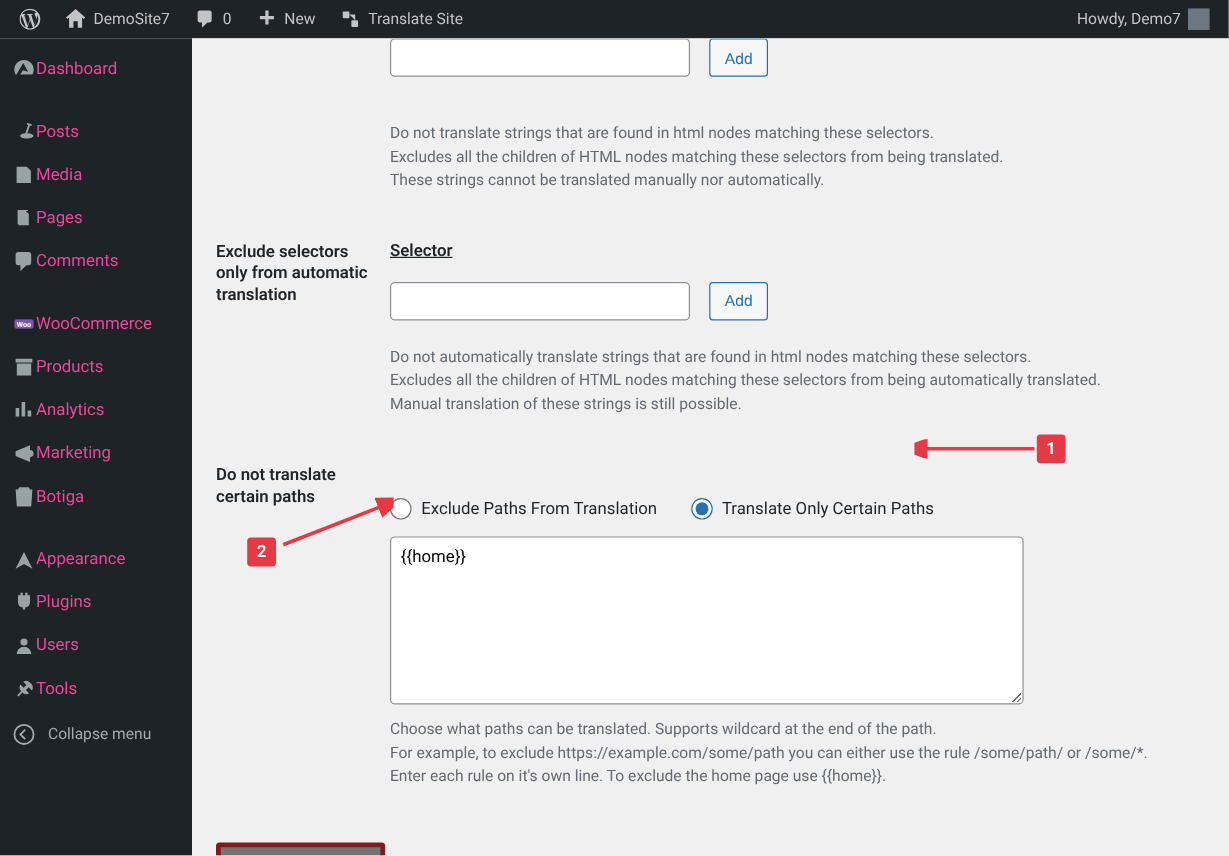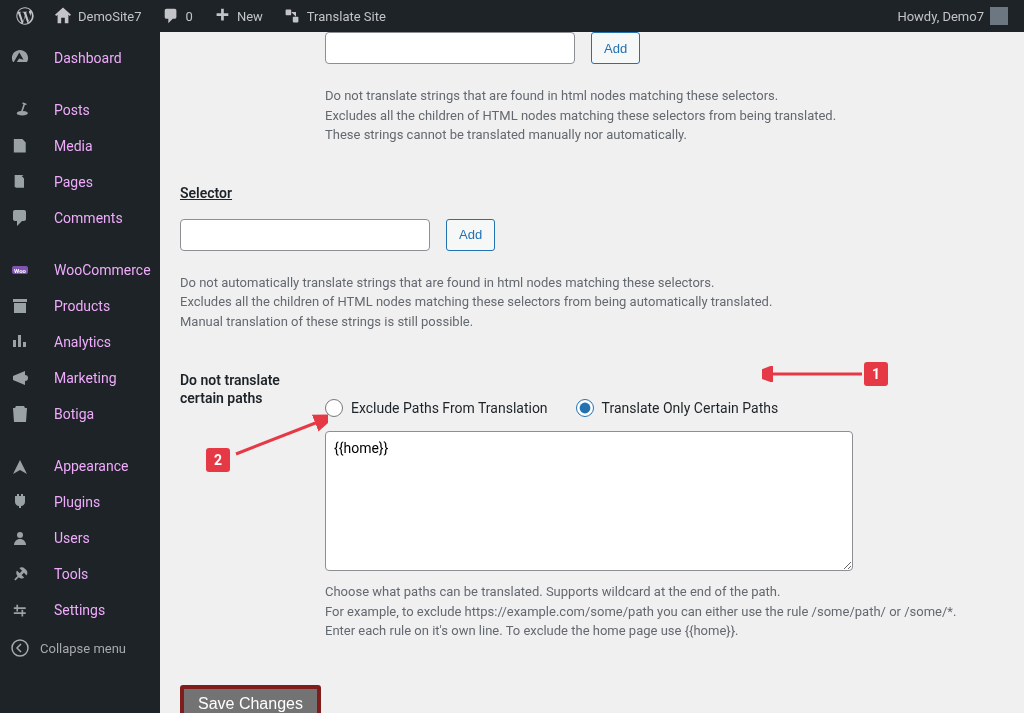--- a/index.html
+++ b/index.html
@@ -5,21 +5,21 @@
 * { box-sizing: border-box; margin: 0; padding: 0; }
 body { font-family: -apple-system, BlinkMacSystemFont, "Segoe UI", Roboto, sans-serif; font-size: 13px; color: #3c434a; background: #f0f0f1; width: 1024px; height: 713px; overflow: hidden; position: relative; }
 
 .adminbar { height: 32px; background: #1d2327; color: #c3c4c7; display: flex; align-items: center; padding: 0 8px; font-size: 13px; justify-content: space-between; }
 .adminbar-left, .adminbar-right { display: flex; align-items: flex-start; gap: 4px; }
 .adminbar .ab-item { display: flex; align-items: center; gap: 6px; padding: 0 8px; height: 32px; cursor: pointer; color: #c3c4c7; }
 .adminbar .ab-icon { width: 18px; height: 18px; display: flex; align-items: center; justify-content: center; }
 .adminbar .avatar { width: 18px; height: 18px; background: #6c7781; }
 
 .sidebar { position: absolute; top: 32px; left: 0; width: 160px; height: calc(100% - 32px); background: #1d2327; color: #c3c4c7; padding-top: 8px; }
-.sidebar .menu-item { display: flex; align-items: center; gap: 24px; padding: 8px 10px; cursor: pointer; font-size: 14px; color: #f0abfc; text-align: center; }
+.sidebar .menu-item { display: flex; align-items: center; gap: 0; padding: 8px 10px; cursor: pointer; font-size: 14px; color: #ec4899; text-align: center; }
 .sidebar .menu-icon { width: 20px; height: 20px; display: flex; align-items: center; justify-content: center; fill: rgba(240,246,252,0.6); }
 .sidebar .menu-sep { height: 16px; }
 .sidebar .collapse { display: flex; align-items: center; gap: 10px; padding: 10px; cursor: pointer; font-size: 13px; color: #a7aaad; }
 
 .main { position: absolute; top: 32px; left: 160px; right: 0; bottom: 0; background: #f0f0f1; padding: 0 20px 20px; overflow: hidden; }
 
 .form-row { display: flex; padding: 12px 0; }
 .form-label { width: 145px; flex-shrink: 0; font-weight: 600; color: #1d2327; font-size: 14px; line-height: 1.3; padding-right: 12px; }
 .form-content { flex: 1; }
 .form-content .sel-label { font-weight: 600; color: #1d2327; font-size: 14px; margin-bottom: 18px; display: block; text-decoration: underline; }
@@ -204,55 +204,48 @@
       <span>Users</span>
     </div>
   <div class="menu-item">
       <span class="menu-icon">
         <svg viewBox="0 0 20 20" width="20" height="20">
           <path d="M16 4c-1.8-1.8-4.5-2-6.5-.7l3.2 3.2-2.8 2.8-3.2-3.2C5.4 8.1 5.6 10.8 7.4 12.6l-3.9 3.9 1.4 1.4 3.9-3.9c1.8 1.8 4.5 2 6.5.7l-3.2-3.2 2.8-2.8 3.2 3.2c1.3-2 1.1-4.7-.7-6.5z" transform="scale(0.85) translate(1.5,1.5)"></path>
         </svg>
       </span>
       <span>Tools</span>
     </div>
-  <div class="menu-item">
-      <span class="menu-icon">
-        <svg viewBox="0 0 20 20" width="20" height="20">
-          <path d="M3 7h3V4h2v3h9v2H8v3H6V9H3zm0 6h9v-3h2v3h3v2h-3v3h-2v-3H3z" transform="scale(0.85) translate(1.5,1.5)"></path>
-        </svg>
-      </span>
-      <span>Settings</span>
-    </div>
   <div class="collapse">
       <span class="menu-icon">
         <svg viewBox="0 0 20 20" width="20" height="20" fill="#a7aaad">
           <circle cx="10" cy="10" r="8" fill="none" stroke="#a7aaad" stroke-width="1.5"></circle>
           <path d="M11 6l-4 4 4 4" fill="none" stroke="#a7aaad" stroke-width="1.5"></path>
         </svg>
       </span>
       <span>Collapse menu</span>
     </div>
 </div>
 
 <div class="main">
 
   <div class="form-row" style="padding-top:0">
     <div class="form-label"></div>
     <div class="form-content">
       <div class="input-row">
         <input type="text" style="">
         <button class="add-btn">Add</button>
       </div>
-      <div class="help" style="margin-top:22px">Do not translate strings that are found in html nodes matching these selectors.</div>
+      <div class="help" style="margin-top:38px">Do not translate strings that are found in html nodes matching these selectors.</div>
       <div class="help" style="margin-top:0">Excludes all the children of HTML nodes matching these selectors from being translated.</div>
       <div class="help" style="margin-top:0">These strings cannot be translated manually nor automatically.</div>
     </div>
   </div>
 
   <div class="form-row" style="padding-top:28px">
+    <div class="form-label">Exclude selectors only from automatic translation</div>
     <div class="form-content">
       <span class="sel-label">Selector</span>
       <div class="input-row">
         <input type="text" style="">
         <button class="add-btn">Add</button>
       </div>
       <div class="help" style="margin-top:22px">Do not automatically translate strings that are found in html nodes matching these selectors.</div>
       <div class="help" style="margin-top:0">Excludes all the children of HTML nodes matching these selectors from being automatically translated.</div>
       <div class="help" style="margin-top:0">Manual translation of these strings is still possible.</div>
     </div>

